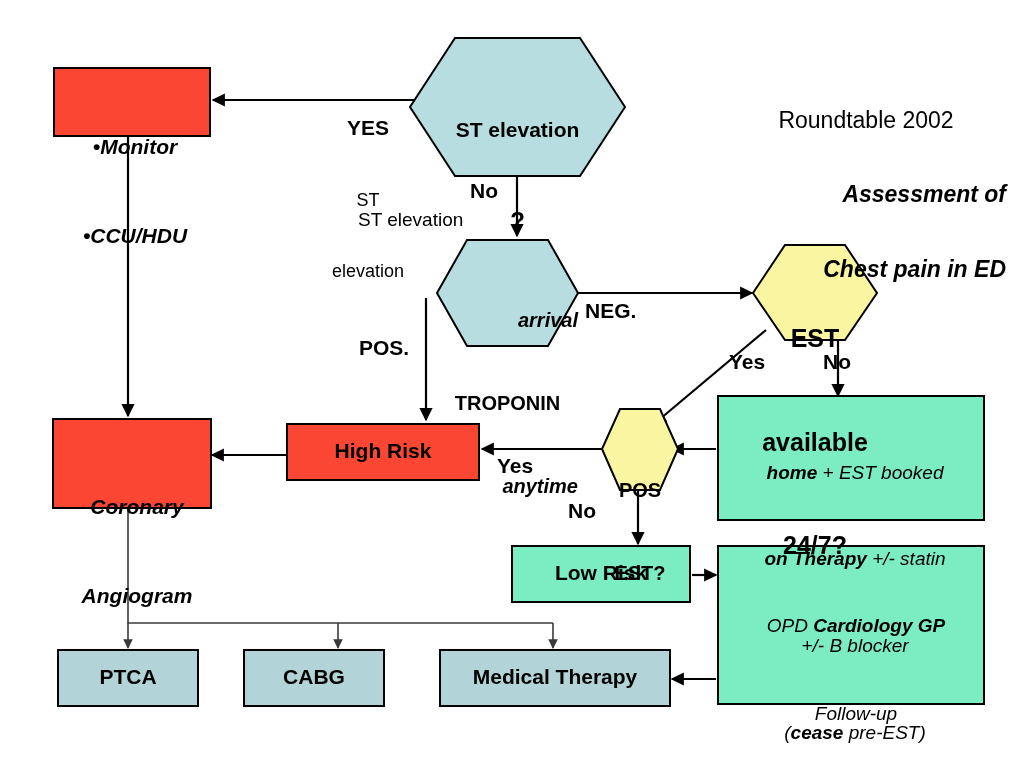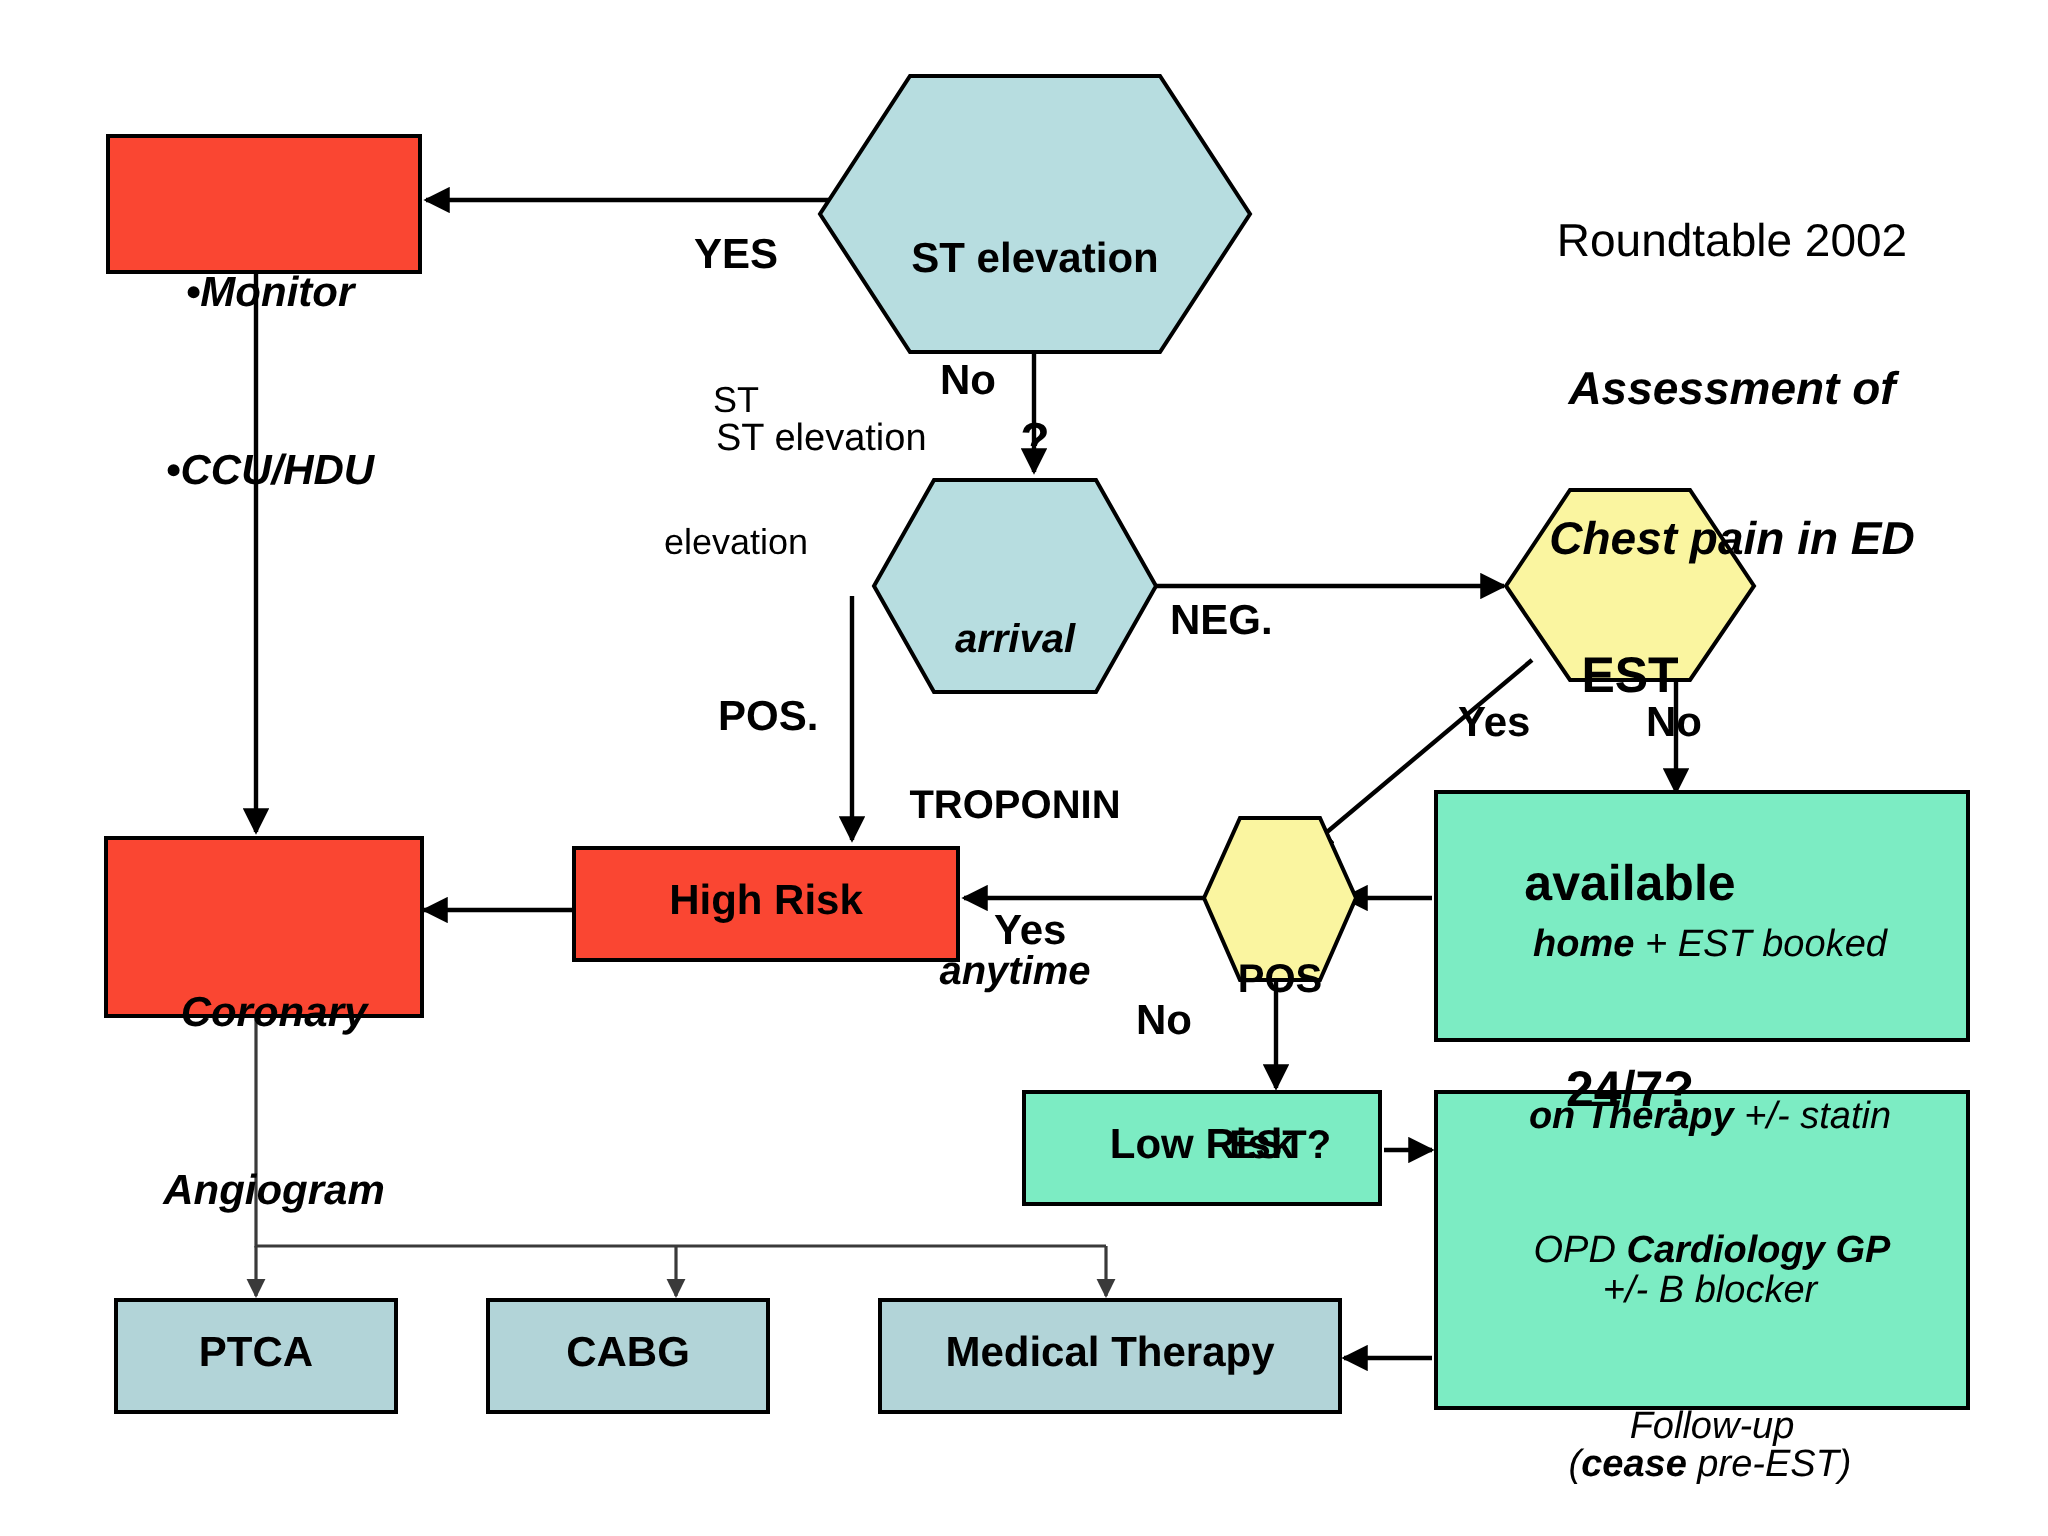--- a/index.html
+++ b/index.html
@@ -46,21 +46,21 @@
     fill: none;
   }
   .lbl {
     position: absolute;
     color: #000000;
     line-height: 1.08;
     white-space: pre;
     user-select: none;
   }
   .bold   { font-weight: bold; }
-  .bi     { font-weight: bold; font-style: italic; }
+  .bi     { font-weight: bold; font-style: italic; text-align: right; }
   .ctr    { text-align: center; }
   .lft    { text-align: center; font-style: italic; }
 </style>
 </head>
 <body>
 
 <div id="stage">
 
   <svg id="diagram" viewBox="0 0 1024 768">
     <defs>
@@ -154,21 +154,21 @@
 
   <div class="lbl bold" style="left:470px; top:180px; font-size:21px;">No</div>
   <div class="lbl" style="left:358px; top:210px; font-size:19px;">ST elevation</div>
 
   <div class="lbl ctr" style="left:437px; top:252px; width:141px; font-size:20px; line-height:1.38;">
     <div class="bi">arrival</div>
     <div class="bold">TROPONIN</div>
     <div class="bi">anytime</div>
   </div>
 
-  <div class="lbl bold" style="left:359px; top:337px; font-size:21px;margin-top:11px;">POS.</div>
+  <div class="lbl bold" style="left:359px; top:337px; font-size:21px;">POS.</div>
 
   <div class="lbl bold" style="left:585px; top:300px; font-size:21px;">NEG.</div>
 
   <div class="lbl ctr bold" style="left:753px; top:252px; width:124px; font-size:25px; line-height:1.38;">
     <div>EST</div>
     <div>available</div>
     <div>24/7?</div>
   </div>
 
   <div class="lbl bold" style="left:729px; top:351px; font-size:21px;">Yes</div>

